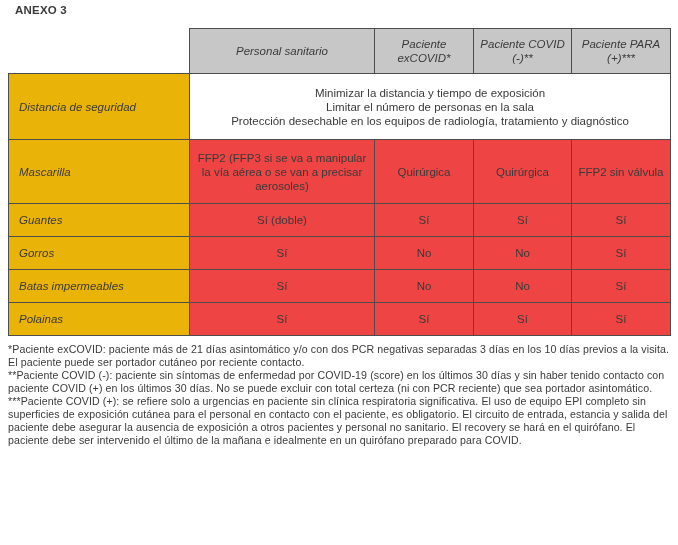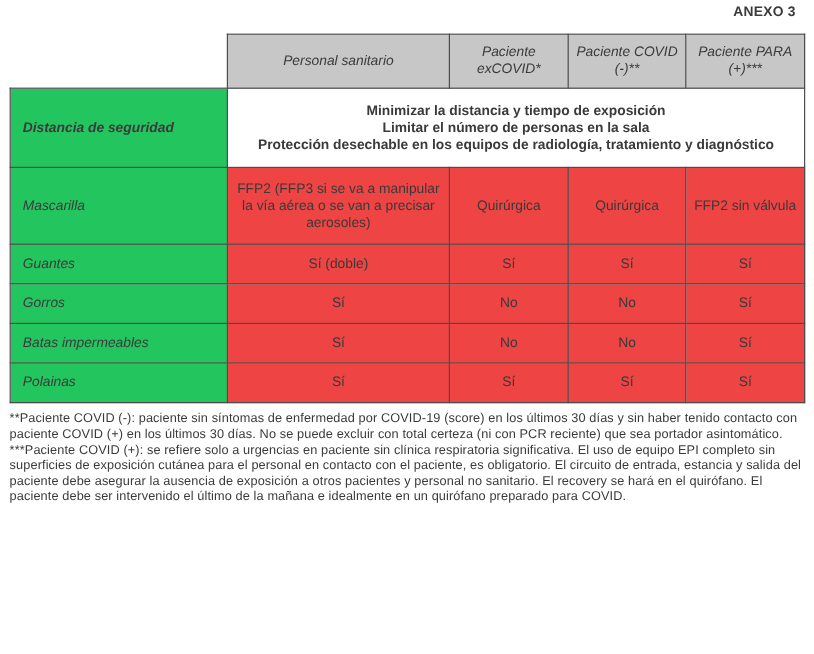--- a/index.html
+++ b/index.html
@@ -6,21 +6,21 @@
   html, body {
     width: 678px; height: 545px;
     background: #ffffff;
     font-family: "Liberation Sans", sans-serif;
     color: #3a3a3a;
     overflow: hidden;
   }
   .page { width: 678px; height: 545px; padding-top: 4px; }
 
   
-  .title-block { text-align: right; margin: 0 auto 12px auto; max-width: 648px; }
+  .title-block { text-align: left; margin: 0 auto 12px auto; max-width: 648px; }
   .annex { font-size: 11.5px; font-weight: bold; letter-spacing: .2px; }
   .heading { font-size: 11.5px; font-weight: bold; line-height: 13.5px; letter-spacing: .1px; margin-top: 1px; }
 
   
   table.rec-table {
     border-collapse: collapse;
     table-layout: fixed;
     width: 662px;
     margin: 0 8px;
     font-size: 11.5px;
@@ -34,28 +34,28 @@
   .corner { border: none !important; background: #ffffff; }
   .hdr {
     background: #c7c7c7;
     font-style: italic;
     font-weight: normal;
     text-align: center;
     height: 45px;
     padding: 2px 4px;
   }
   .row-label {
-    background: #22c55e;
+    background: #eab308;
     font-style: italic;
     text-align: left;
     padding: 2px 4px 2px 10px;
   }
   .cell { text-align: center; padding: 2px 6px; background: #ef4444; }
   .merged { text-align: center; padding: 2px 6px; white-space: pre-line; background: #ffffff; }
-  tr.r-dist  td { height: 66px; font-weight: bold; }
+  tr.r-dist  td { height: 66px; }
   tr.r-masc  td { height: 64px; }
   tr.r-plain td { height: 33px; }
 
   
   .footnotes { margin: 7px 8px 0 8px; width: 662px; }
   .footnotes p {
     font-size: 10.6px;
     line-height: 13px;
     letter-spacing: .1px;
     color: #3a3a3a;
@@ -131,17 +131,18 @@
         <td class="row-label">Polainas</td>
         <td class="cell">Sí</td>
         <td class="cell">Sí</td>
         <td class="cell">Sí</td>
         <td class="cell">Sí</td>
       </tr>
     </tbody>
   </table>
 
   <div class="footnotes">
+    <p>*Paciente exCOVID: paciente más de 21 días asintomático y/o con dos PCR negativas separadas 3 días en los 10 días previos a la visita. El paciente puede ser portador cutáneo por reciente contacto.</p>
     <p>**Paciente COVID (-): paciente sin síntomas de enfermedad por COVID-19 (score) en los últimos 30 días y sin haber tenido contacto con paciente COVID (+) en los últimos 30 días. No se puede excluir con total certeza (ni con PCR reciente) que sea portador asintomático.</p>
     <p>***Paciente COVID (+): se refiere solo a urgencias en paciente sin clínica respiratoria significativa. El uso de equipo EPI completo sin superficies de exposición cutánea para el personal en contacto con el paciente, es obligatorio. El circuito de entrada, estancia y salida del paciente debe asegurar la ausencia de exposición a otros pacientes y personal no sanitario. El recovery se hará en el quirófano. El paciente debe ser intervenido el último de la mañana e idealmente en un quirófano preparado para COVID.</p>
   </div>
 
 </div>
 
 </body></html>

